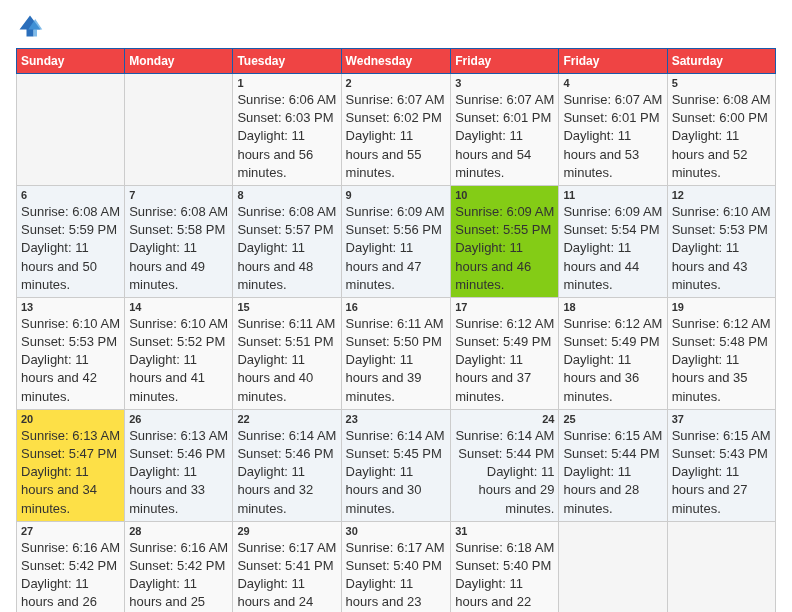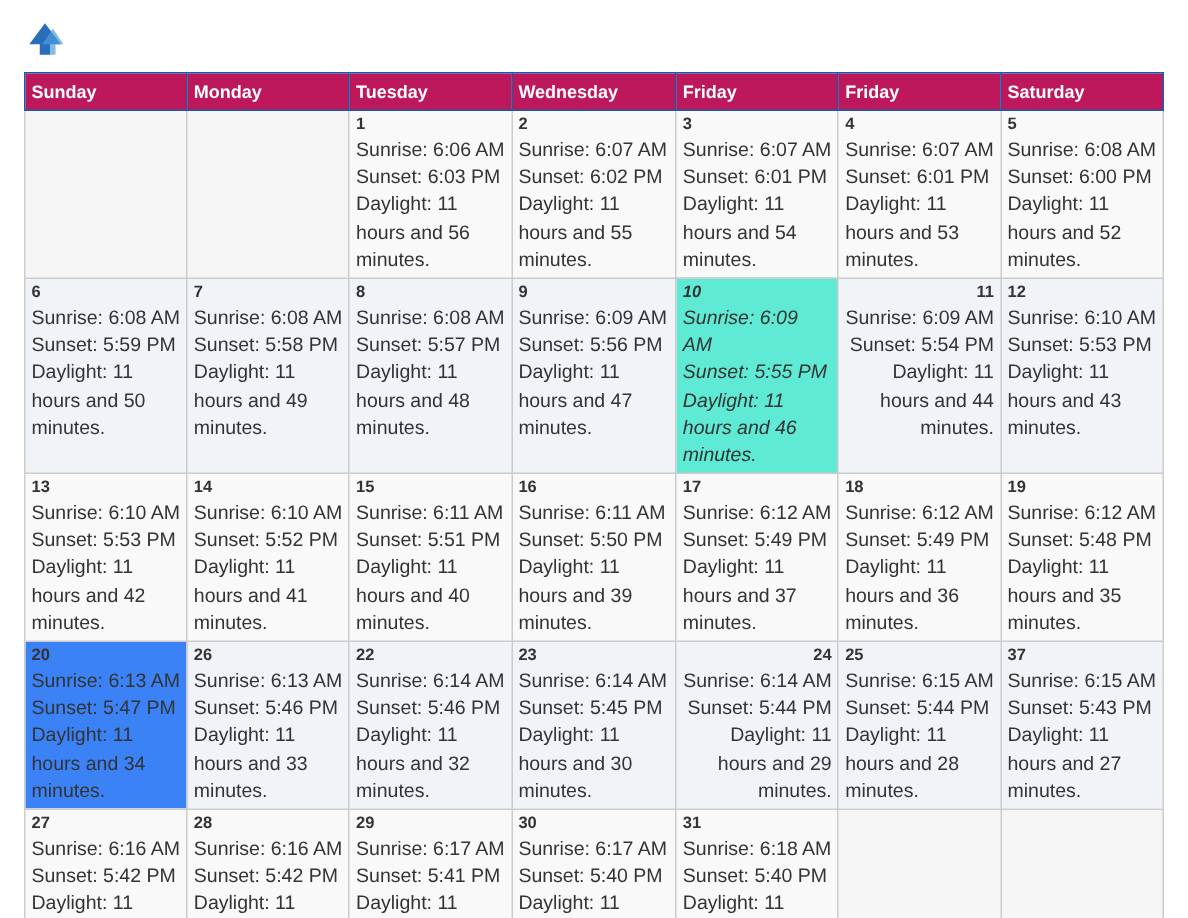--- a/index.html
+++ b/index.html
@@ -56,21 +56,21 @@
     }
     .location {
       font-size: 14px;
       color: #555;
     }
     .calendar {
       width: 100%;
       border-collapse: collapse;
     }
     .calendar th {
-      background: #be185d;
+      background: #ef4444;
       color: #fff;
       font-size: 12px;
       font-weight: bold;
       padding: 5px 4px;
       text-align: left;
       border: 1px solid #1a5aaa;
     }
     .calendar td {
       border: 1px solid #ccc;
       vertical-align: top;
@@ -172,25 +172,25 @@
             <div class="day-info">Sunrise: 6:08 AM<br>Sunset: 5:58 PM<br>Daylight: 11 hours and 49 minutes.</div>
           </td>
           <td style="background: rgb(240, 244, 248);">
             <div class="day-num">8</div>
             <div class="day-info">Sunrise: 6:08 AM<br>Sunset: 5:57 PM<br>Daylight: 11 hours and 48 minutes.</div>
           </td>
           <td style="background: rgb(240, 244, 248);">
             <div class="day-num">9</div>
             <div class="day-info">Sunrise: 6:09 AM<br>Sunset: 5:56 PM<br>Daylight: 11 hours and 47 minutes.</div>
           </td>
-          <td style="background: #5eead4; font-style: italic;">
+          <td style="background: #84cc16;">
             <div class="day-num">10</div>
             <div class="day-info">Sunrise: 6:09 AM<br>Sunset: 5:55 PM<br>Daylight: 11 hours and 46 minutes.</div>
           </td>
-          <td style="background: rgb(240, 244, 248); text-align: right;">
+          <td style="background: rgb(240, 244, 248);">
             <div class="day-num">11</div>
             <div class="day-info">Sunrise: 6:09 AM<br>Sunset: 5:54 PM<br>Daylight: 11 hours and 44 minutes.</div>
           </td>
           <td style="background: rgb(240, 244, 248);">
             <div class="day-num">12</div>
             <div class="day-info">Sunrise: 6:10 AM<br>Sunset: 5:53 PM<br>Daylight: 11 hours and 43 minutes.</div>
           </td>
         </tr>
         <tr class="week-row">
           <td>
@@ -216,21 +216,21 @@
           <td>
             <div class="day-num">18</div>
             <div class="day-info">Sunrise: 6:12 AM<br>Sunset: 5:49 PM<br>Daylight: 11 hours and 36 minutes.</div>
           </td>
           <td>
             <div class="day-num">19</div>
             <div class="day-info">Sunrise: 6:12 AM<br>Sunset: 5:48 PM<br>Daylight: 11 hours and 35 minutes.</div>
           </td>
         </tr>
         <tr class="week-row" style="background: rgb(240, 244, 248);">
-          <td style="background: #3b82f6; margin-left: 24px;">
+          <td style="background: #fde047; margin-left: 24px;">
             <div class="day-num">20</div>
             <div class="day-info">Sunrise: 6:13 AM<br>Sunset: 5:47 PM<br>Daylight: 11 hours and 34 minutes.</div>
           </td>
           <td style="background: rgb(240, 244, 248);">
             <div class="day-num">26</div>
             <div class="day-info">Sunrise: 6:13 AM<br>Sunset: 5:46 PM<br>Daylight: 11 hours and 33 minutes.</div>
           </td>
           <td style="background: rgb(240, 244, 248);">
             <div class="day-num">22</div>
             <div class="day-info">Sunrise: 6:14 AM<br>Sunset: 5:46 PM<br>Daylight: 11 hours and 32 minutes.</div>

